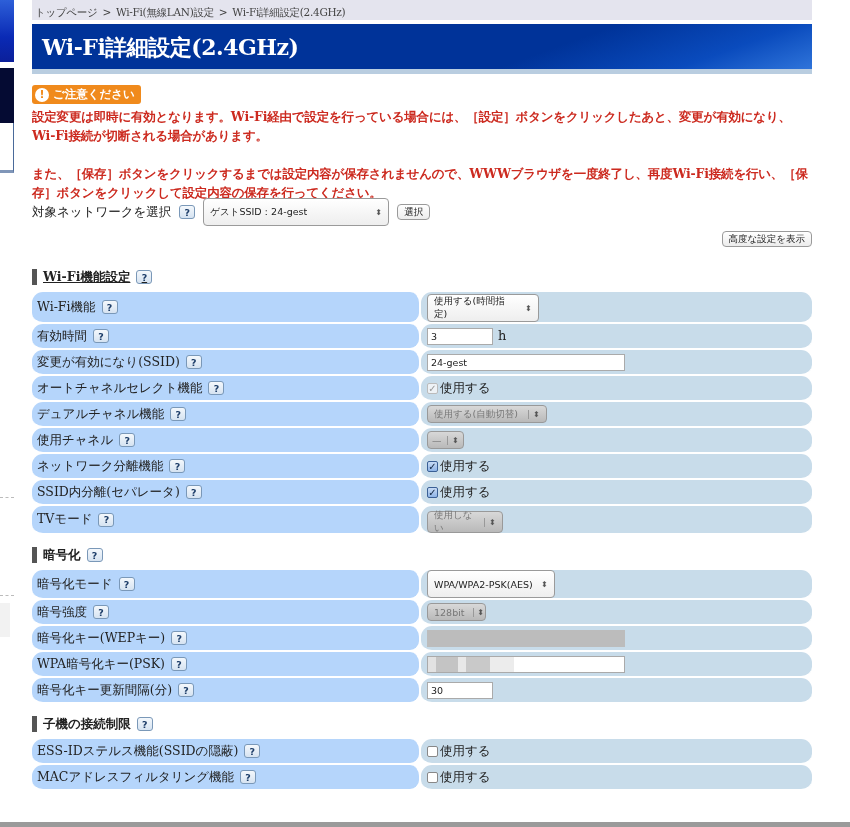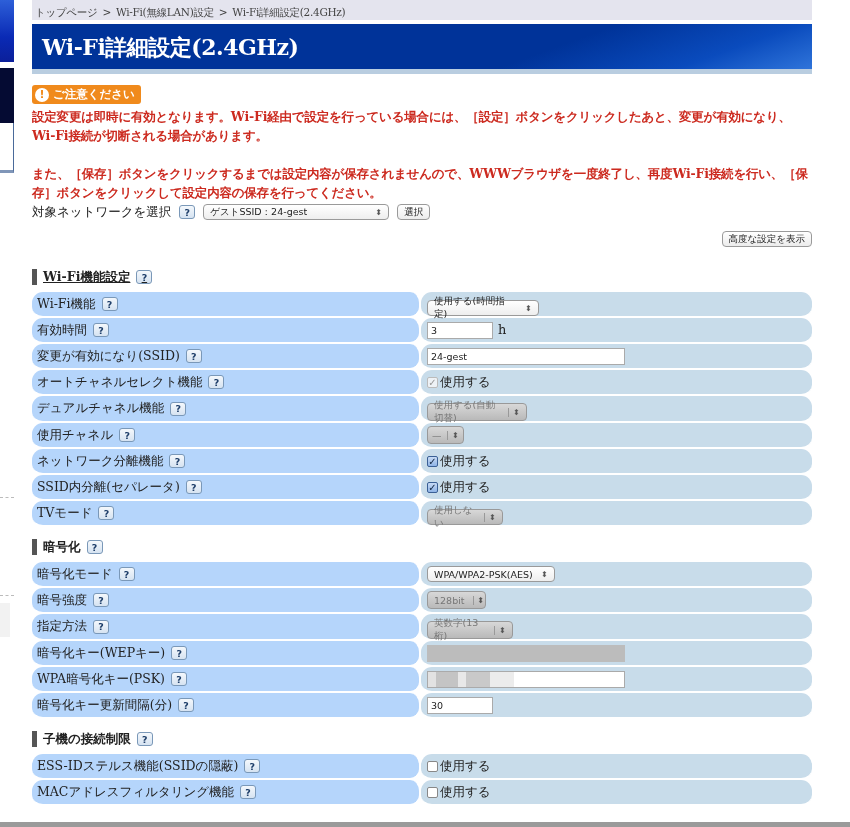--- a/index.html
+++ b/index.html
@@ -33,21 +33,21 @@
   .notice-badge .bang { width: 14px; height: 14px; background: #fff; color: #f08a1c; border-radius: 50%;
     display: inline-flex; align-items: center; justify-content: center; font-size: 11px; font-weight: bold; margin-right: 4px; }
 
   .notice-text { color: #cc2a1f; font-weight: bold; font-size: 12.5px; line-height: 19px; margin-top: 3px; letter-spacing: -0.2px; }
   .notice-text p + p { margin-top: 19px; }
 
   .net-select-row { display: flex; align-items: center; margin-top: 0px; font-size: 12.5px; height: 20px; }
   .help { display: inline-flex; align-items: center; justify-content: center; width: 16px; height: 14px;
     border: 1px solid #7a98b8; border-radius: 3px; background: linear-gradient(#f4f8fc, #d6e3f1);
     font-family: "DejaVu Sans", sans-serif; font-size: 9.5px; font-weight: bold; color: #1f3f6a; margin-left: 6px; vertical-align: middle; cursor: pointer; }
-  .mac-select { display: inline-flex; align-items: center; justify-content: space-between; height: 16px;
+  .mac-select { display: inline-flex; align-items: center; justify-content: space-between; height: 28px;
     border: 1px solid #9a9a9a; border-radius: 4px; background: linear-gradient(#fff, #eee);
     font-family: "DejaVu Sans", sans-serif; font-size: 9.5px; color: #222; padding: 0 6px; }
   .mac-select .arrows { font-size: 8px; color: #555; margin-left: 8px; }
   .mac-select.disabled { background: linear-gradient(#d8d8d8, #b9b9b9); color: #777; border-color: #999; }
   .mac-select.disabled .arrows { border-left: 1px solid #999; padding-left: 4px; }
   .mac-btn { display: inline-flex; align-items: center; height: 16px; border: 1px solid #9a9a9a; border-radius: 4px;
     background: linear-gradient(#fff, #ececec); font-family: "DejaVu Sans", sans-serif; font-size: 9.5px; padding: 5px 6px; color: #222; }
 
   .adv-row { display: flex; justify-content: flex-end; margin-top: 9px; }
 
@@ -142,21 +142,21 @@
     </tr>
     <tr>
       <td class="label"><span>オートチャネルセレクト機能</span><span class="help">?</span></td>
       <td class="value"><span class="chk">
               <span class="box on-disabled">✓</span>
               <span>使用する</span>
             </span></td>
     </tr>
     <tr>
       <td class="label"><span>デュアルチャネル機能</span><span class="help">?</span></td>
-      <td class="value"><span class="mac-select disabled" style="width:100px;height:18px">
+      <td class="value"><span class="mac-select disabled" style="width:120px;height:18px">
               <span>使用する(自動切替)</span>
               <span class="arrows">⬍</span>
             </span></td>
     </tr>
     <tr>
       <td class="label"><span>使用チャネル</span><span class="help">?</span></td>
       <td class="value"><span class="mac-select disabled" style="width:37px;height:18px;padding:0 4px">
               <span>—</span>
               <span class="arrows" style="margin-left:3px">⬍</span>
             </span></td>
@@ -170,21 +170,21 @@
     </tr>
     <tr>
       <td class="label"><span>SSID内分離(セパレータ)</span><span class="help">?</span></td>
       <td class="value"><span class="chk">
               <span class="box on">✓</span>
               <span>使用する</span>
             </span></td>
     </tr>
     <tr>
       <td class="label"><span>TVモード</span><span class="help">?</span></td>
-      <td class="value"><span class="mac-select disabled" style="width:76px;height:16px">
+      <td class="value"><span class="mac-select disabled" style="width:76px;height:22px">
               <span>使用しない</span>
               <span class="arrows">⬍</span>
             </span></td>
     </tr>
   </tbody>
     </table>
 
   
   <div class="section-head" style="margin-top:12px">
     <span>暗号化</span>
@@ -200,27 +200,20 @@
             </span></td>
     </tr>
     <tr>
       <td class="label"><span>暗号強度</span><span class="help">?</span></td>
       <td class="value"><span class="mac-select disabled" style="width:59px;height:18px">
               <span>128bit</span>
               <span class="arrows">⬍</span>
             </span></td>
     </tr>
     <tr>
-      <td class="label"><span>指定方法</span><span class="help">?</span></td>
-      <td class="value"><span class="mac-select disabled" style="width:86px;height:18px">
-              <span>英数字(13桁)</span>
-              <span class="arrows">⬍</span>
-            </span></td>
-    </tr>
-    <tr>
       <td class="label"><span>暗号化キー(WEPキー)</span><span class="help">?</span></td>
       <td class="value"><span class="text-input disabled" style="width:198px"></span></td>
     </tr>
     <tr>
       <td class="label"><span>WPA暗号化キー(PSK)</span><span class="help">?</span></td>
       <td class="value"><span class="psk-mask"><span class="blur"></span></span></td>
     </tr>
     <tr>
       <td class="label"><span>暗号化キー更新間隔(分)</span><span class="help">?</span></td>
       <td class="value"><span class="text-input" style="width:66px">30</span></td>

